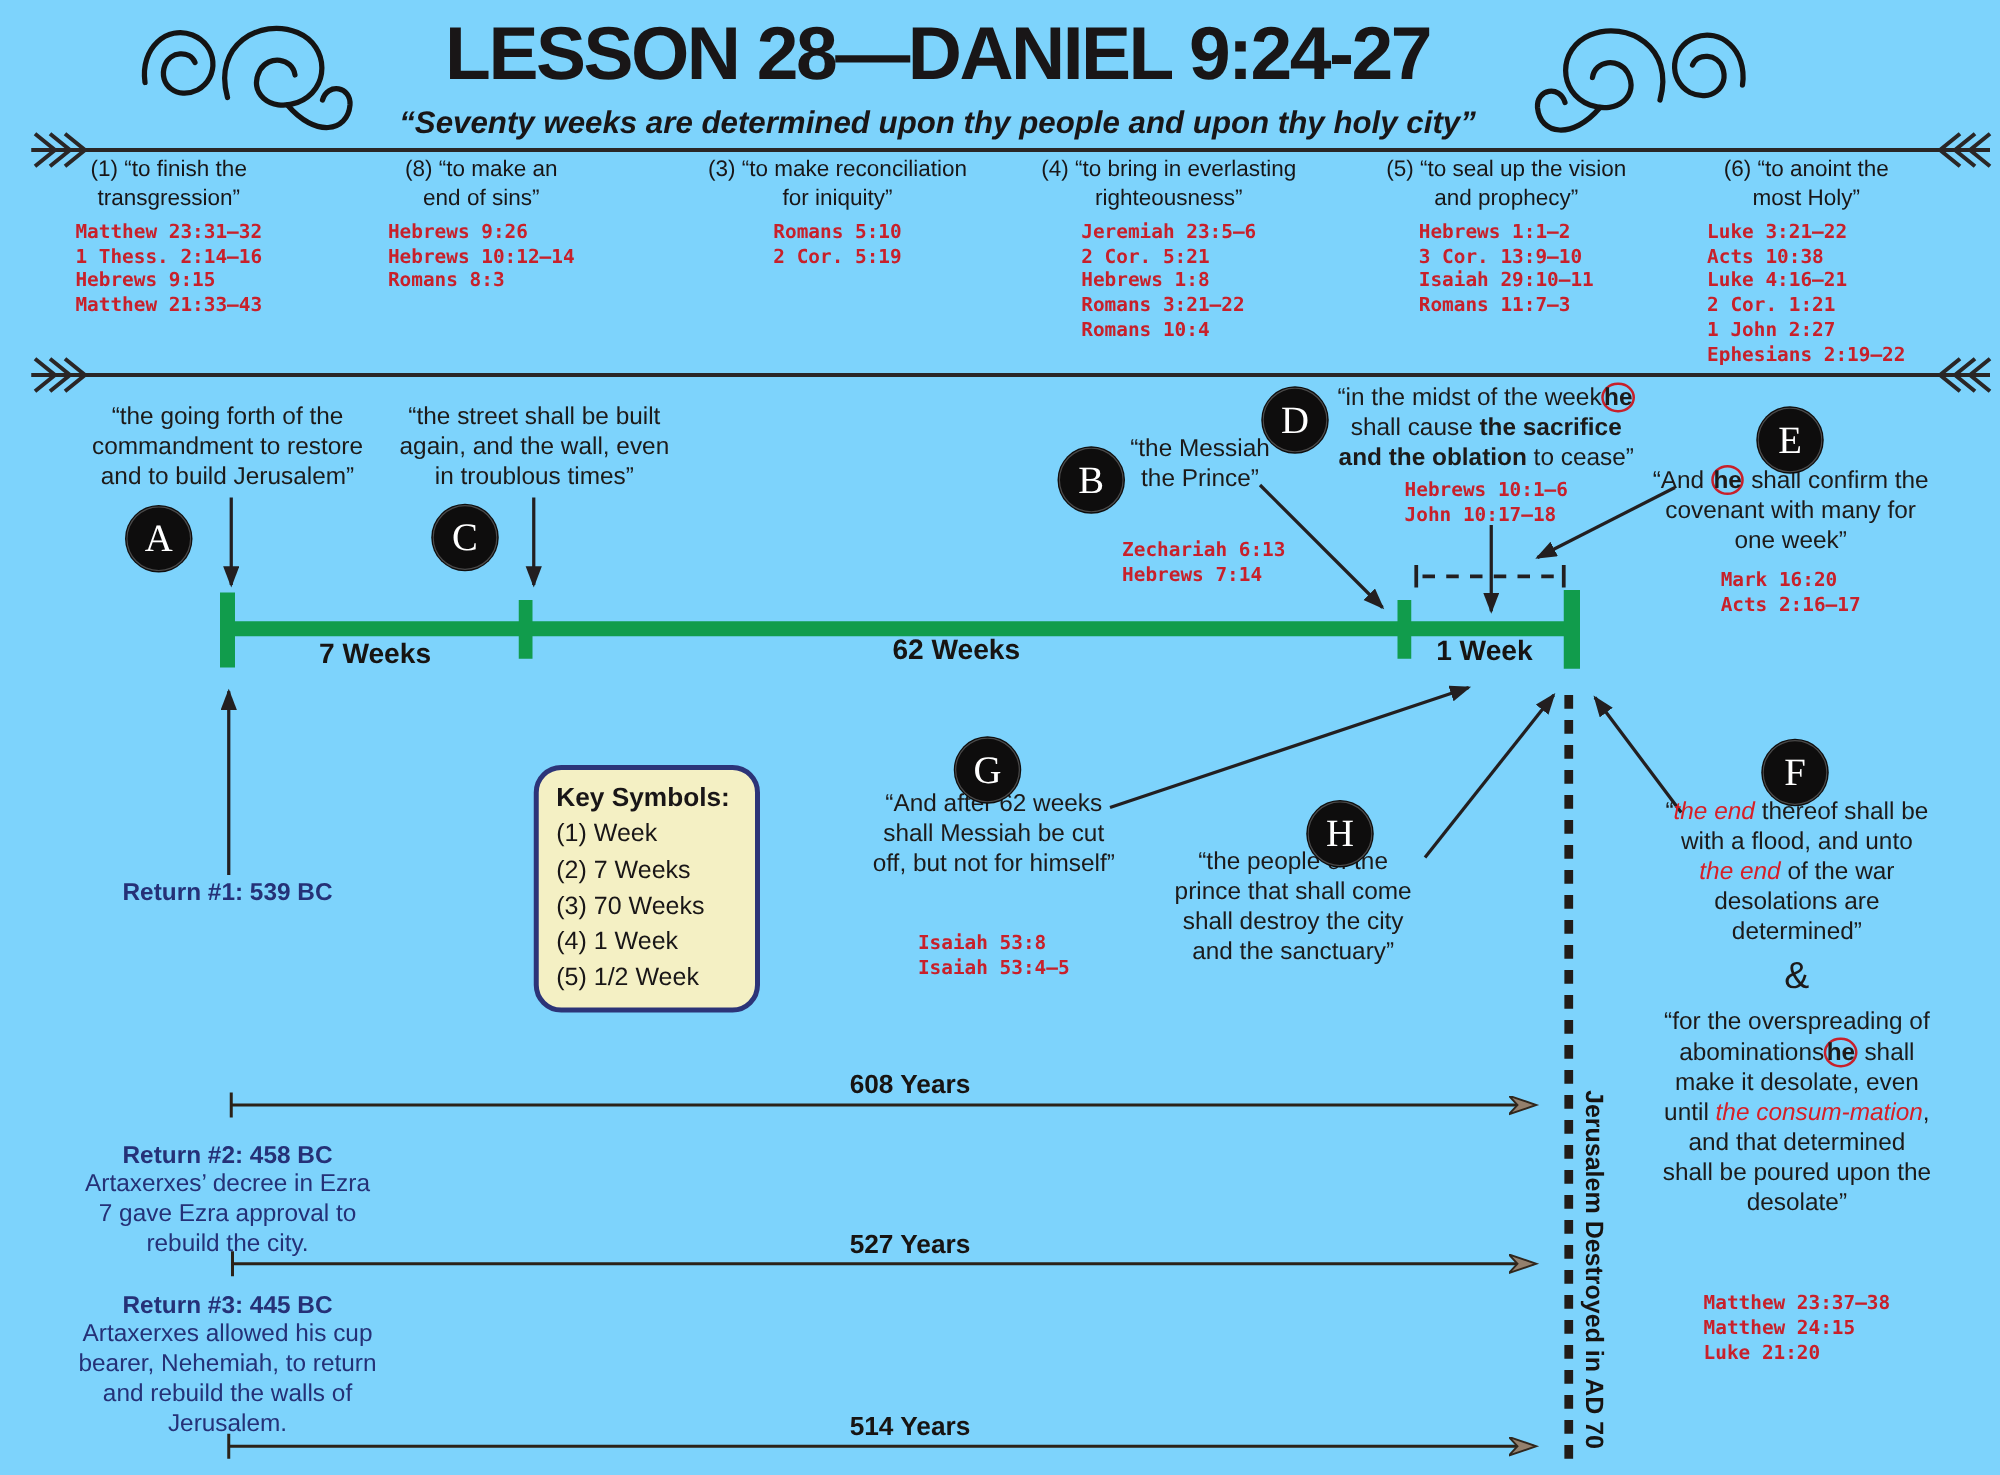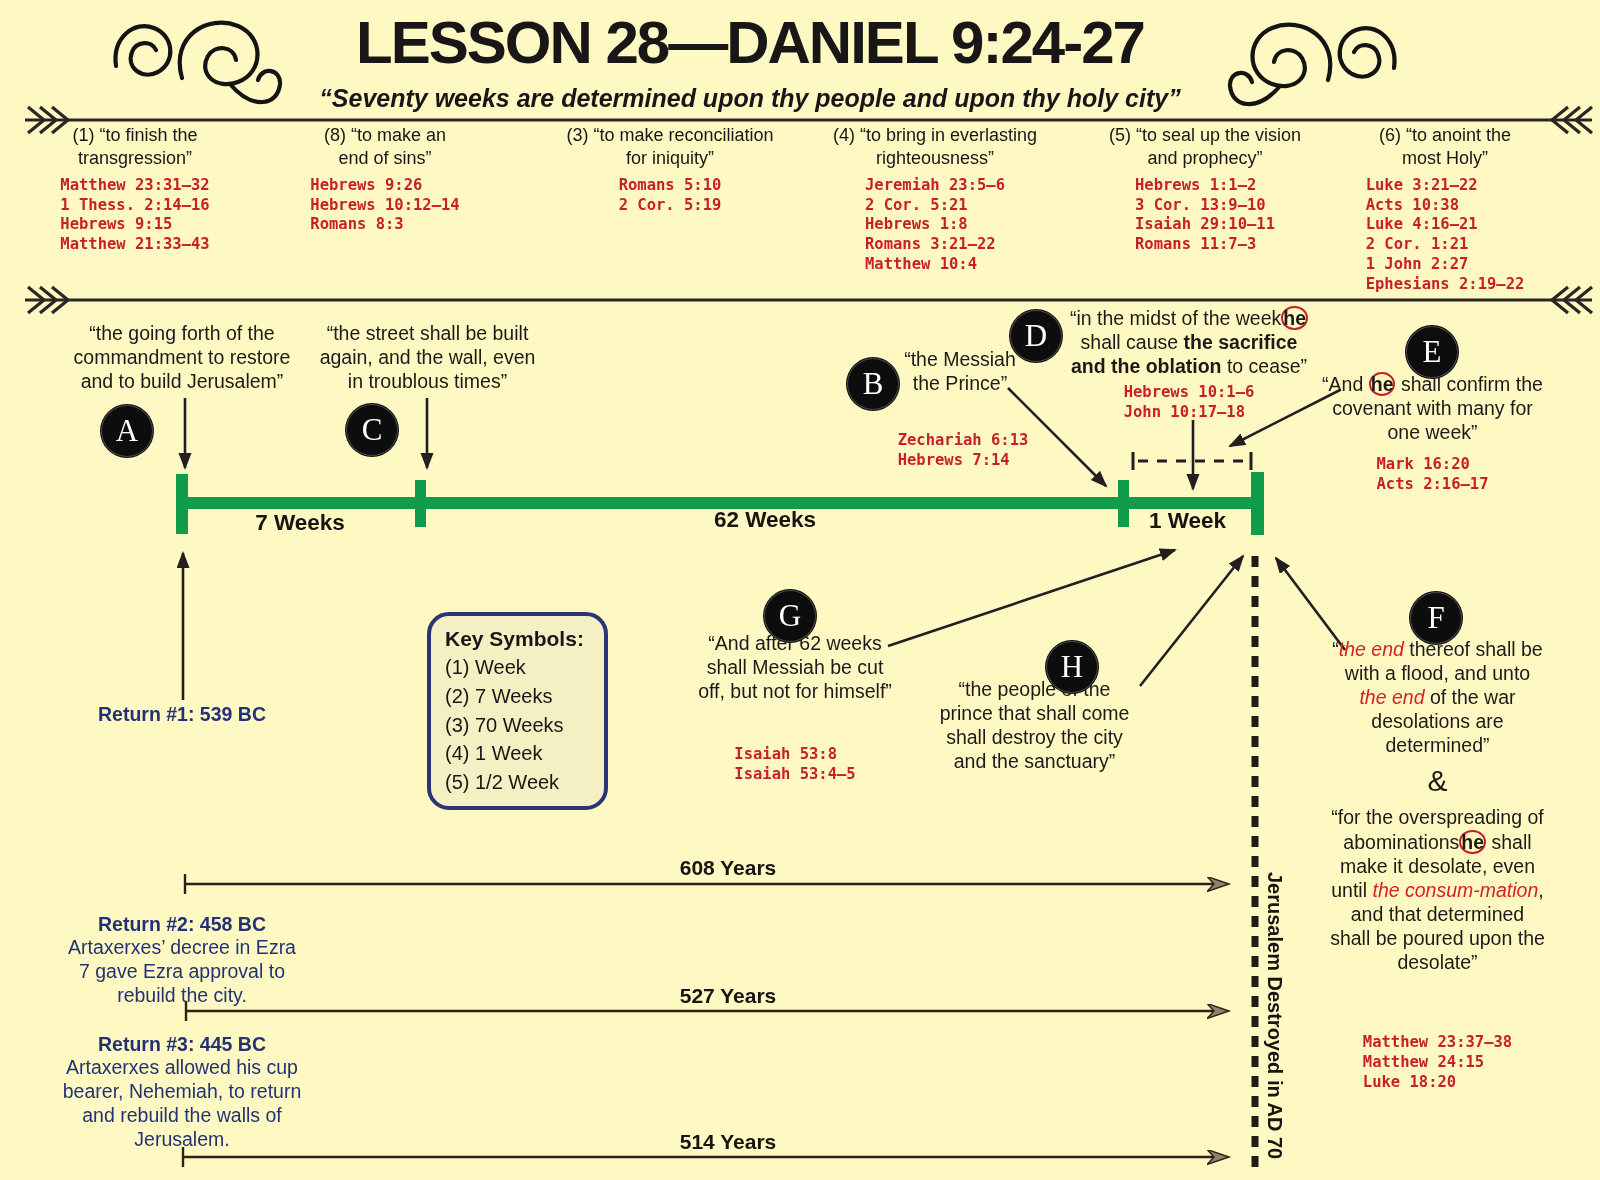--- a/index.html
+++ b/index.html
@@ -1,16 +1,16 @@
 <!DOCTYPE html>
 <html><head>
 <meta charset="utf-8">
 <style>
   html,body{margin:0;padding:0;background:#ffffff;}
-  .canvas{position:relative;width:1600px;height:1180px;background:#fef9c3;overflow:hidden;
+  .canvas{position:relative;width:1600px;height:1180px;background:#7dd3fc;overflow:hidden;
           font-family:"Liberation Sans",sans-serif;color:#231f20;}
   .overlay{position:absolute;left:0;top:0;z-index:1;}
   .txt{position:absolute;z-index:2;}
   .page-title{font-size:60px;font-weight:bold;letter-spacing:-2px;text-align:center;color:#191617;}
   .page-sub{font-size:25px;font-weight:bold;text-align:center;color:#191617;font-style:italic;}
   .p-head{font-size:18px;line-height:1.3;text-align:center;color:#191617;}
   .refs-wrap{text-align:center;margin-top:5px;}
   .refs{display:inline-block;text-align:left;font-family:"DejaVu Sans Mono",monospace;
         font-weight:bold;color:#c8202a;font-size:15.5px;line-height:1.28;}
   .quote{font-size:19.5px;line-height:1.23;text-align:center;color:#1d1a19;}
@@ -159,21 +159,21 @@
   <div class="txt" style="left:820px;top:124px;width:230px;">
     <div class="p-head">
         <div>(4) “to bring in everlasting</div>
       <div>righteousness”</div>
       </div>
     <div class="refs-wrap"><div class="refs">
       <div>Jeremiah 23:5–6</div>
       <div>2 Cor. 5:21</div>
       <div>Hebrews 1:8</div>
       <div>Romans 3:21–22</div>
-      <div>Matthew 10:4</div>
+      <div>Romans 10:4</div>
     </div></div>
   </div>
   <div class="txt" style="left:1090px;top:124px;width:230px;">
     <div class="p-head">
         <div>(5) “to seal up the vision</div>
       <div>and prophecy”</div>
       </div>
     <div class="refs-wrap"><div class="refs">
       <div>Hebrews 1:1–2</div>
       <div>3 Cor. 13:9–10</div>
@@ -275,21 +275,21 @@
     <span>“</span><span class="redi">the end</span><span> thereof shall be with a flood, and unto </span><span class="redi">the end</span><span> of the war desolations are determined”</span>
   </div>
   <div class="txt quote" style="left:1330px;top:763px;width:215px;font-size:30px;">&amp;</div>
   <div class="txt quote" style="left:1330px;top:806px;width:215px;">
     <span>“for the overspreading of abominations</span><span class="he">he</span><span> shall make it desolate, even until </span><span class="redi">the consum-mation</span><span>, and that determined shall be poured upon the desolate”</span>
   </div>
   <div class="txt refs-wrap" style="left:1330px;top:1028px;width:215px;">
     <div class="refs">
       <div>Matthew 23:37–38</div>
       <div>Matthew 24:15</div>
-      <div>Luke 18:20</div>
+      <div>Luke 21:20</div>
     </div></div>
 
   <div class="txt ret" style="left:62px;top:702px;width:240px;">
     <div class="ret-head">Return #1: 539 BC</div>
   </div>
   <div class="txt ret" style="left:62px;top:912px;width:240px;">
     <div class="ret-head">Return #2: 458 BC</div>
     <div class="ret-body">Artaxerxes’ decree in Ezra 7 gave Ezra approval to rebuild the city.</div>
   </div>
   <div class="txt ret" style="left:62px;top:1032px;width:240px;">

